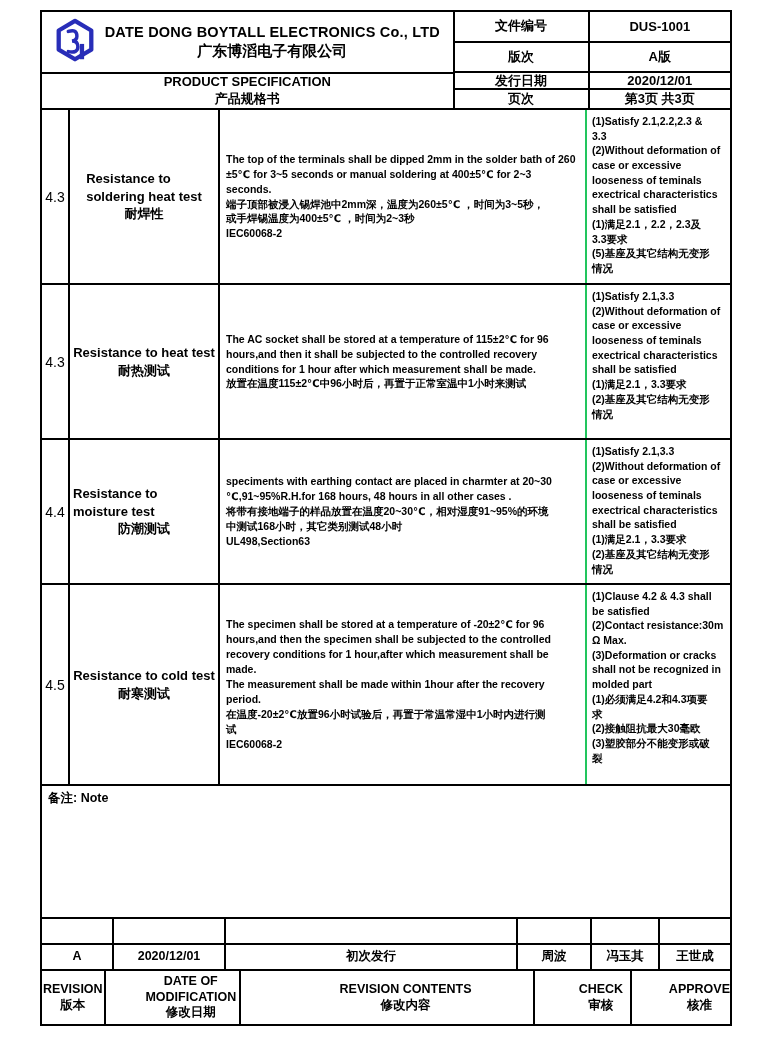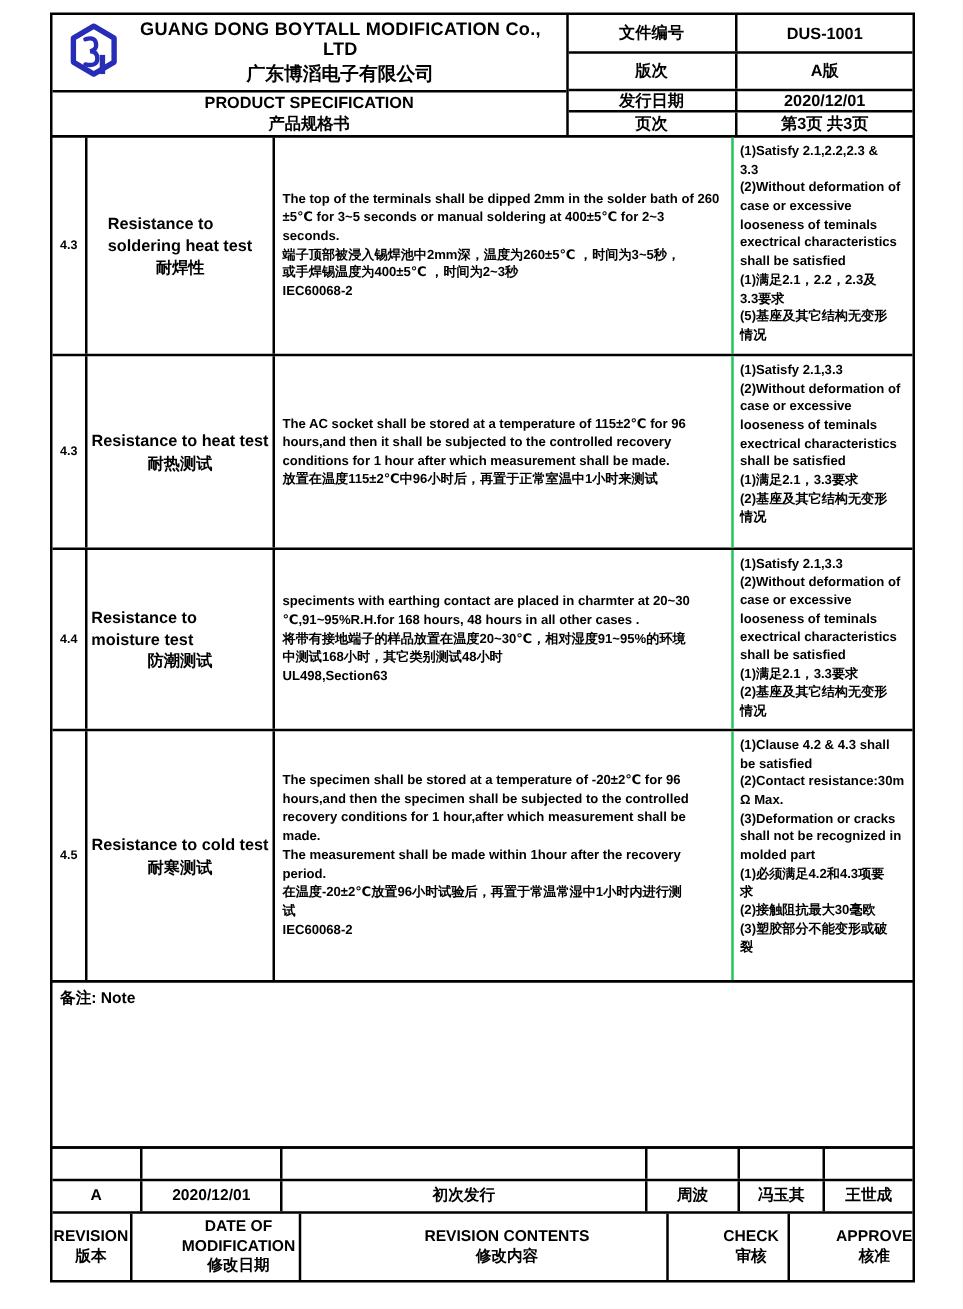--- a/index.html
+++ b/index.html
@@ -31,21 +31,21 @@
   .hr-value { flex:1; display:flex; align-items:center; justify-content:center; font-weight:bold; font-size:13px; }
 
   
   .spec-table { width:692px; }
   .spec-row { display:flex; border-top:2px solid #000; }
   .spec-row:first-child { border-top:none; }
   .spec-row.r1 { height:173px; }
   .spec-row.r2 { height:155px; }
   .spec-row.r3 { height:145px; }
   .spec-row.r4 { height:201px; }
-  .c-no { width:28px; border-right:2px solid #000; display:flex; align-items:center; justify-content:center; font-weight:bold; font-size:10px; }
+  .c-no { width:28px; border-right:2px solid #000; display:flex; align-items:center; justify-content:center; font-weight:normal; font-size:14px; }
   .c-name { width:150px; border-right:2px solid #000; display:flex; flex-direction:column; align-items:center; justify-content:center; text-align:left; font-weight:bold; font-size:13px; padding:0 3px; }
   .c-name .en { white-space:pre-line; line-height:1.35; }
   .c-name .cn { line-height:1.35; }
   .c-desc { width:367px; border-right:2px solid #22c55e; display:flex; align-items:center; padding:4px 4px 4px 6px; font-weight:bold; font-size:10.5px; line-height:1.42; white-space:pre-line; }
   .c-req { flex:1; padding:4px 3px 4px 5px; font-weight:bold; font-size:10.5px; line-height:1.40; white-space:pre-line; }
 
   
   .note-box { width:692px; height:135px; padding:4px 6px; font-weight:bold; font-size:12.5px; }
 
   
@@ -74,21 +74,21 @@
     <div class="header-left">
       <div class="company-row">
         <div class="logo">
           <svg viewBox="0 0 48 50" width="46" height="48">
             <polygon points="24,3 41,13 41,33 24,43 7,33 7,13" fill="none" stroke="#282db8" stroke-width="4.5" stroke-linejoin="round"></polygon>
             <path d="M17 14 q9 -3 9 5 q0 4 -5 5 q6 0 6 6 q0 7 -10 5" fill="none" stroke="#282db8" stroke-width="3.6" stroke-linecap="round"></path>
             <rect x="29" y="27" width="4.5" height="16" fill="#282db8"></rect>
           </svg>
         </div>
         <div class="company-text">
-          <div class="company-en">GUANG DONG BOYTALL MODIFICATION Co., LTD</div>
+          <div class="company-en">DATE DONG BOYTALL ELECTRONICS Co., LTD</div>
           <div class="company-cn">广东博滔电子有限公司</div>
         </div>
       </div>
       <div class="title-row">
         <div class="title-en">PRODUCT SPECIFICATION</div>
         <div class="title-cn">产品规格书</div>
       </div>
     </div>
     <div class="header-right">
       <div class="hr-row t1">

